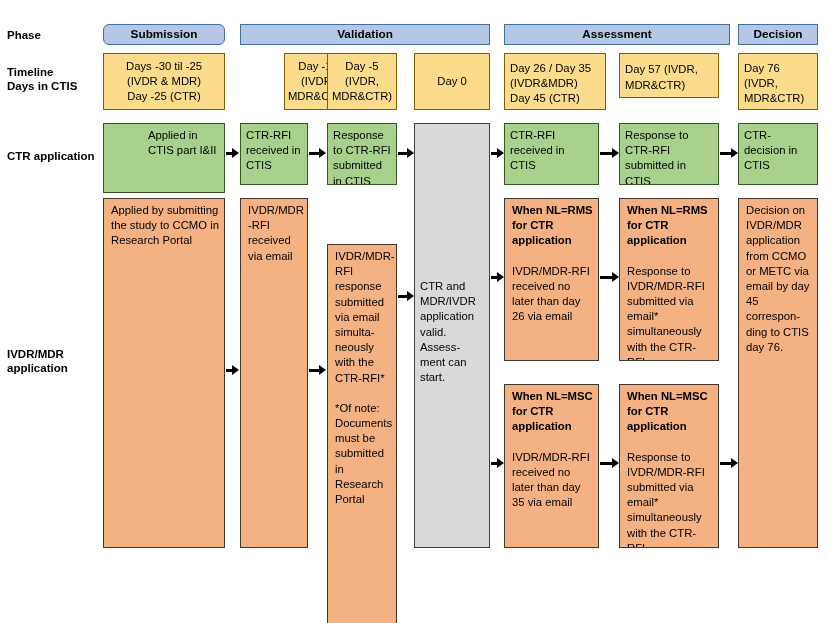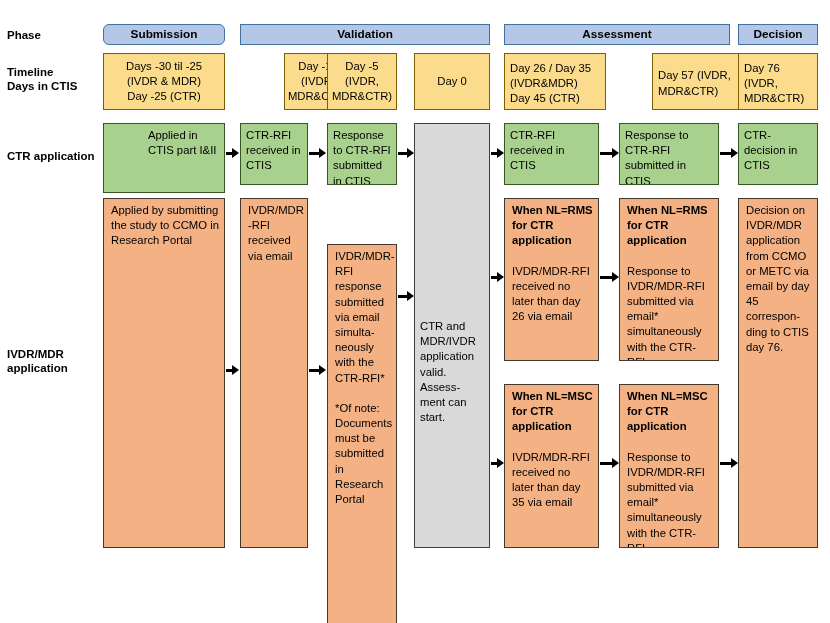--- a/index.html
+++ b/index.html
@@ -72,21 +72,20 @@
   .gray {
     background: #d9d9d9;
     border: 1.4px solid #3f3f3f;
     text-align: left;
   }
   .gray .gtext {
     position: absolute;
     left: 5px;
     right: 15px;
     top: 155px;
-    margin-top: 40px;
   }
   .hdr {
     font-weight: bold;
     display: block;
   }
   .gap {
     display: block;
     height: 15px;
   }
   .arrow {
@@ -143,21 +142,21 @@
     <span class="tl-line">MDR&amp;CTR)</span>
   </div>
   <div class="box timeline" style="left:414px; top:53px; width:76px; height:57px;">
     <span class="tl-line">Day 0</span>
   </div>
   <div class="box timeline" style="left:504px; top:53px; width:102px; height:57px; text-align:center; align-items:flex-start; padding:4px 4px 0 5px;">
     <span class="tl-line">Day 26 / Day 35</span>
     <span class="tl-line">(IVDR&amp;MDR)</span>
     <span class="tl-line">Day 45 (CTR)</span>
   </div>
-  <div class="box timeline" style="left:619px; top:53px; width:100px; height:57px; text-align:left; align-items:flex-start; padding:4px 4px 0 5px;margin-left:33px;">
+  <div class="box timeline" style="left:619px; top:53px; width:100px; height:45px; text-align:left; align-items:flex-start; padding:4px 4px 0 5px;">
     <span class="tl-line">Day 57 (IVDR,</span>
     <span class="tl-line">MDR&amp;CTR)</span>
   </div>
   <div class="box timeline" style="left:738px; top:53px; width:80px; height:57px; text-align:left; align-items:flex-start; padding:4px 4px 0 5px;">
     <span class="tl-line">Day 76</span>
     <span class="tl-line">(IVDR,</span>
     <span class="tl-line">MDR&amp;CTR)</span>
   </div>
 
   <div class="box ctr" style="left:103px; top:123px; width:122px; height:70px;padding-left:44px;">Applied in CTIS part I&amp;II</div>

